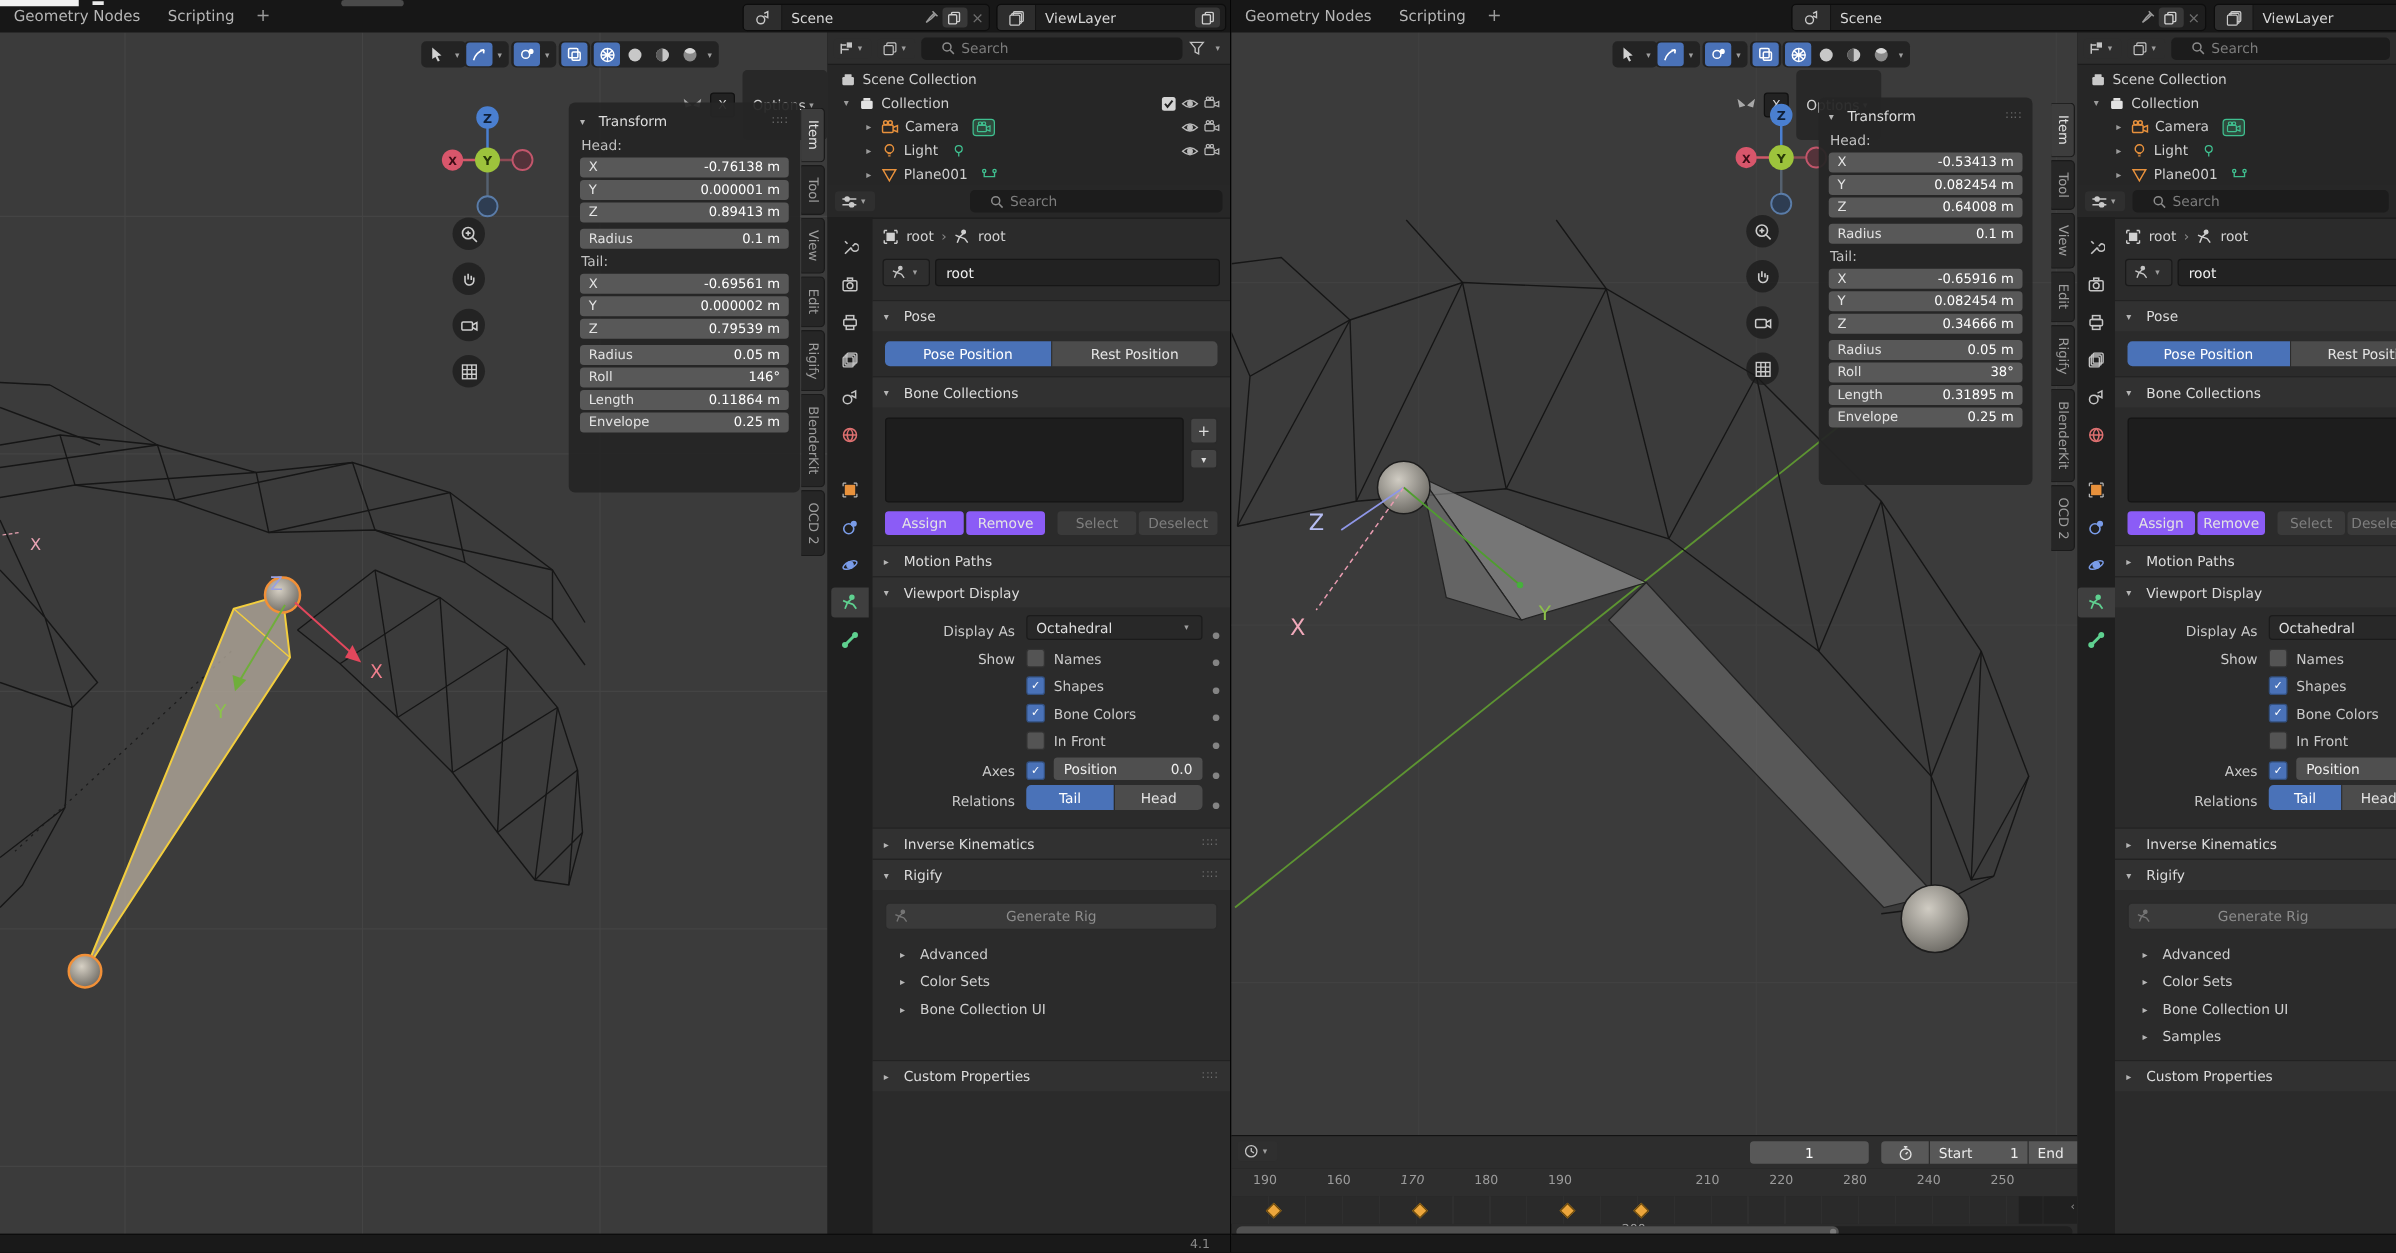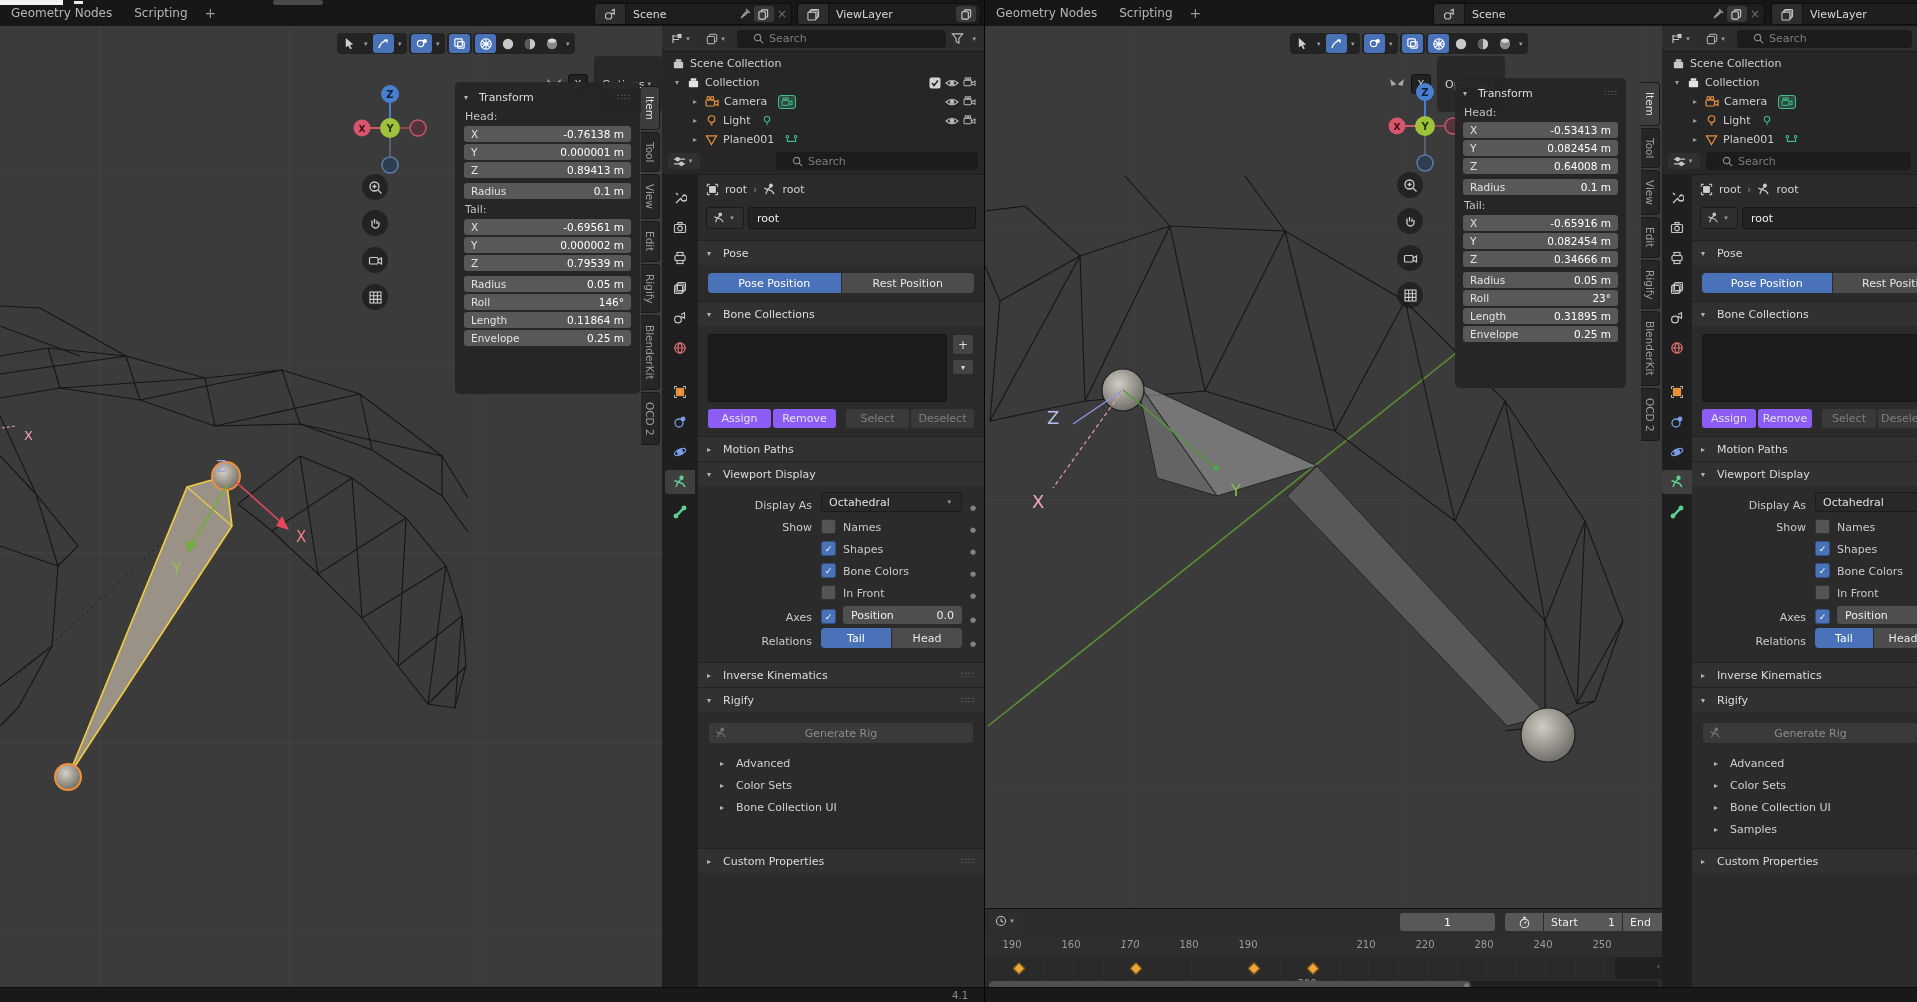--- a/index.html
+++ b/index.html
@@ -1039,21 +1039,21 @@
           <span class="vl">Z</span>
           <span class="vv">0.34666 m</span>
         </div>
 
       <div class="vrow gap">
           <span class="vl">Radius</span>
           <span class="vv">0.05 m</span>
         </div>
       <div class="vrow">
           <span class="vl">Roll</span>
-          <span class="vv">23°</span>
+          <span class="vv">38°</span>
         </div>
       <div class="vrow">
           <span class="vl">Length</span>
           <span class="vv">0.31895 m</span>
         </div>
       <div class="vrow">
           <span class="vl">Envelope</span>
           <span class="vv">0.25 m</span>
         </div>
     </div>

